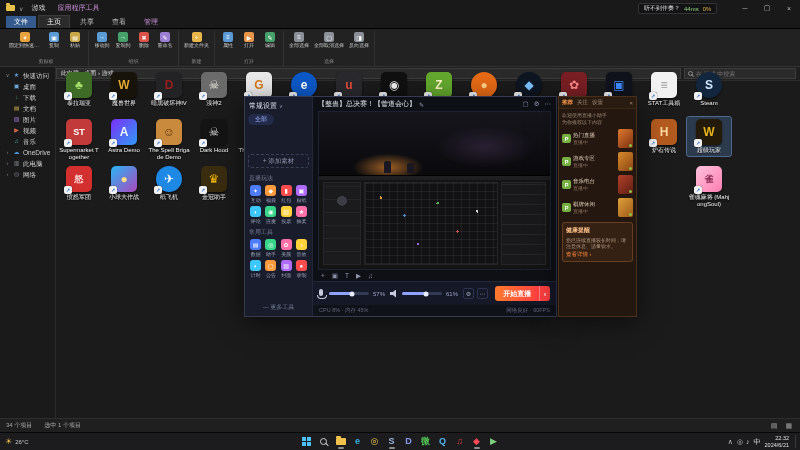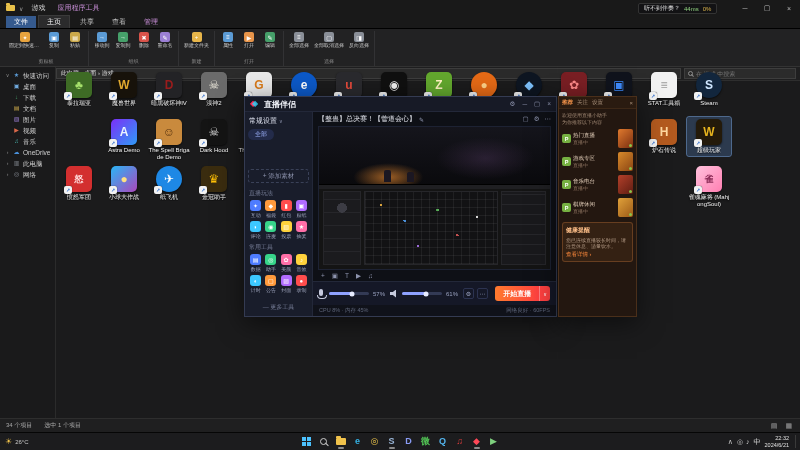--- a/index.html
+++ b/index.html
@@ -427,20 +427,27 @@
         </span>
         <div class="dlabel">STAT工具箱</div>
       </div>
       <div class="dicon" style="left: 631px; top: 3px;">
         <span class="tile" style="background: rgb(18, 38, 61); border-radius: 50%;">
           <span class="g" style="color: rgb(207, 230, 255);">S</span>
           <span class="shortcut">↗</span>
         </span>
         <div class="dlabel">Steam</div>
       </div>
+      <div class="dicon" style="left: 1px; top: 50px;">
+        <span class="tile" style="background: rgb(194, 58, 58);">
+          <span class="g small" style="color: rgb(255, 255, 255);">ST</span>
+          <span class="shortcut">↗</span>
+        </span>
+        <div class="dlabel">Supermarket Together</div>
+      </div>
       <div class="dicon" style="left: 46px; top: 50px;">
         <span class="tile" style="background: linear-gradient(135deg, rgb(123, 47, 247), rgb(47, 155, 247));">
           <span class="g" style="color: rgb(234, 244, 255);">A</span>
           <span class="shortcut">↗</span>
         </span>
         <div class="dlabel">Astra Demo</div>
       </div>
       <div class="dicon" style="left: 91px; top: 50px;">
         <span class="tile" style="background: rgb(201, 138, 61);">
           <span class="g" style="color: rgb(90, 53, 16);">☺</span>
@@ -538,30 +545,20 @@
     <span>选中 1 个项目</span>
     <span class="sp"></span>
     <span id="exp-views" style="display:flex;gap:4px;">
         <span class="vbtn">▤</span>
         <span class="vbtn">▦</span>
       </span>
   </div>
 </div>
 
 <div id="stream">
-  <div class="s-title">
-    <span class="s-logo"></span>
-    <span class="s-name">直播伴侣</span>
-    <span class="s-ctrl" id="stream-wc">
-        <span>⚙</span>
-        <span>─</span>
-        <span>▢</span>
-        <span>×</span>
-      </span>
-  </div>
   <div class="s-body">
     <div class="s-side">
       <div class="ss-head">
         <span>常规设置</span>
         <span class="ss-caret">∨</span>
       </div>
       <div class="ss-tabs">
         <span class="ss-tab">全部</span>
       </div>
       <div class="ss-list"></div>

